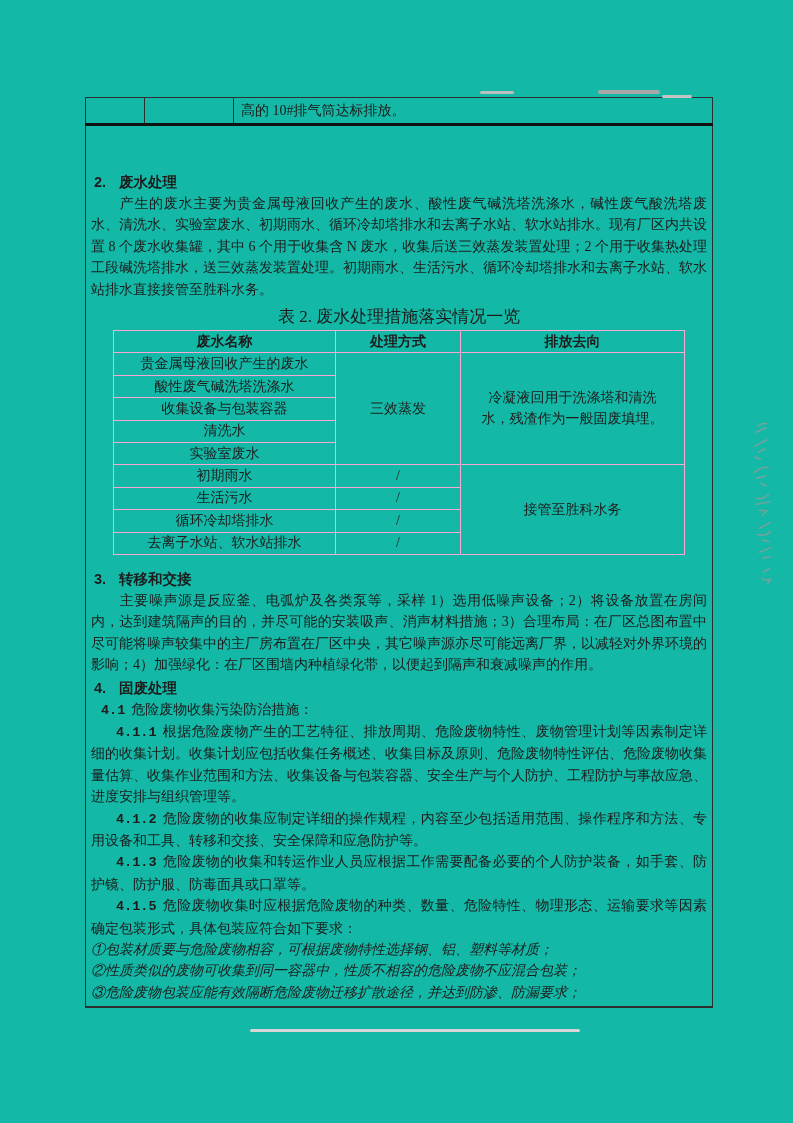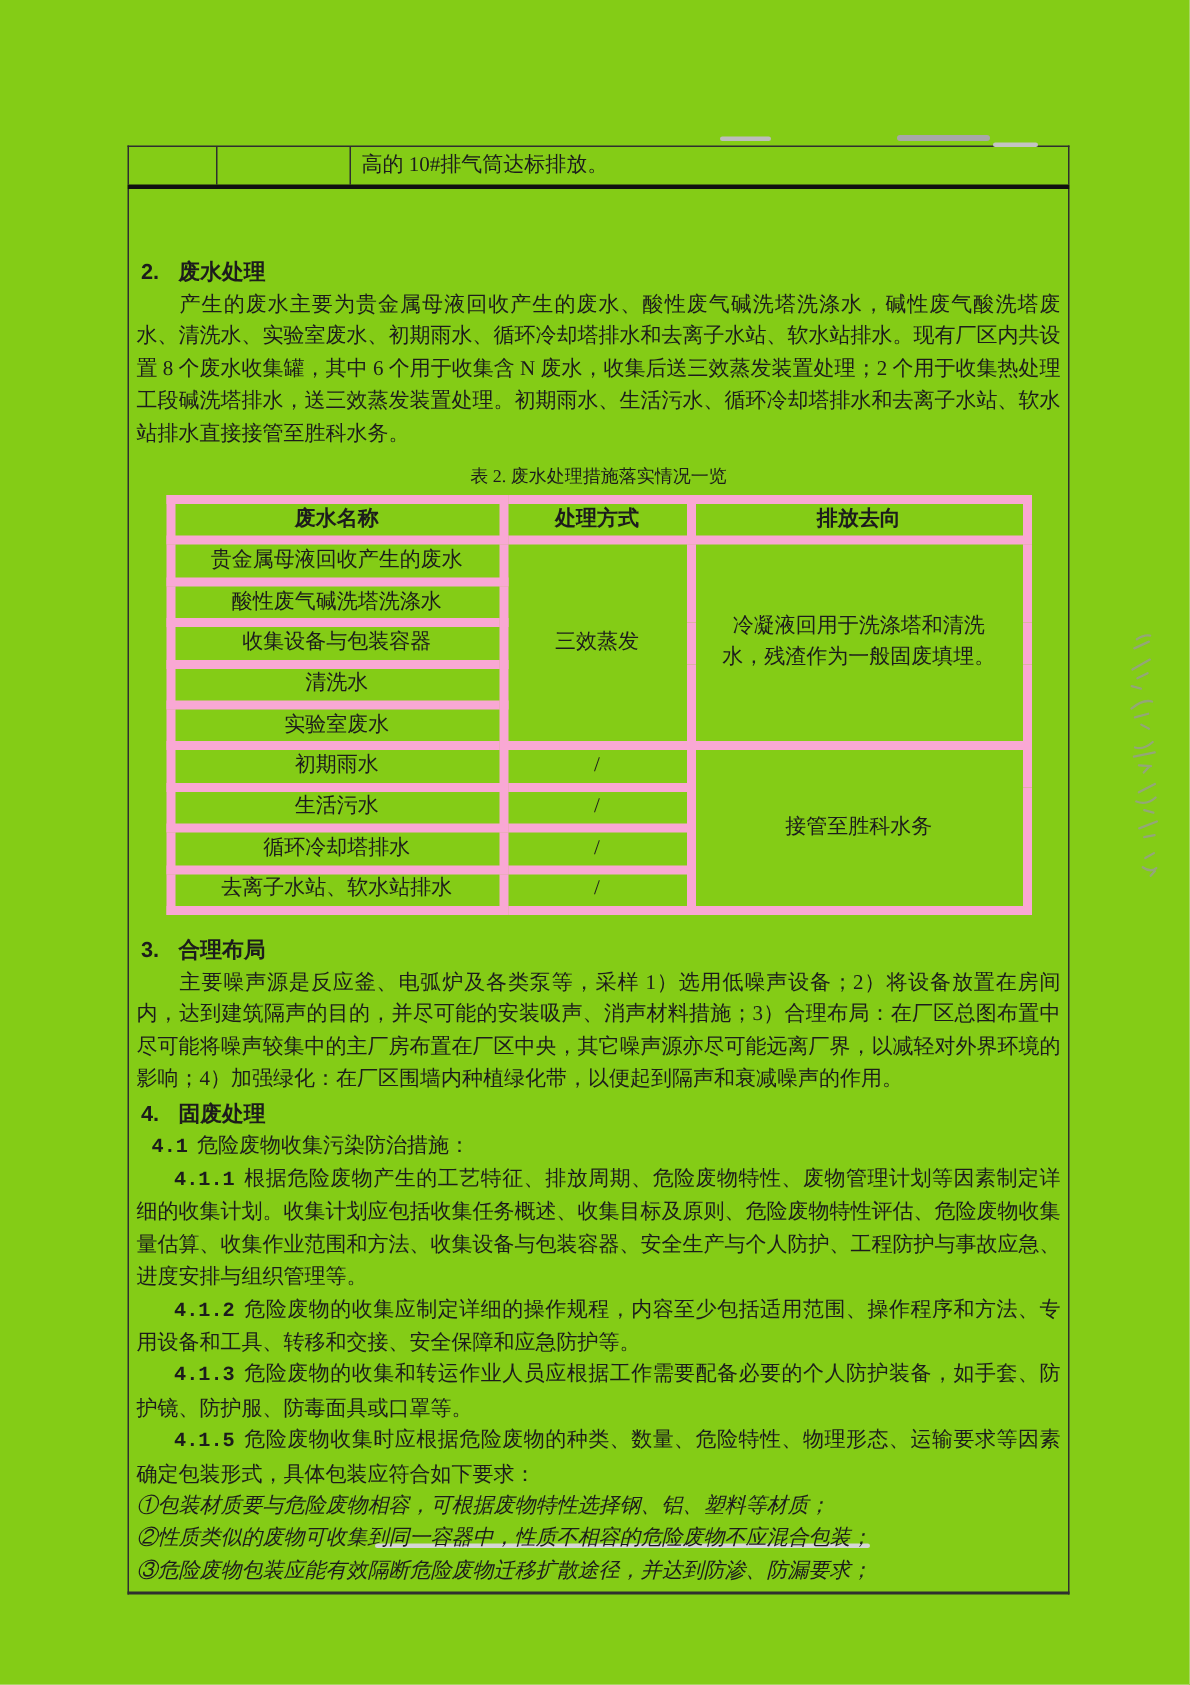--- a/index.html
+++ b/index.html
@@ -1,20 +1,20 @@
 <!DOCTYPE html>
 <html lang="zh"><head>
 <meta charset="utf-8">
 <style>
   html,body{margin:0;padding:0;}
   body{background:#e8e8e8;}
   .page{
     position:relative;
     width:793px;height:1123px;
-    background:#84cc16;
+    background:#14b8a6;
     overflow:hidden;
     font-family:"Liberation Serif","DejaVu Serif",serif;
     color:#1c1c1c;
     margin:0 auto;
   }
   
   .prev-table{
     position:absolute;left:85px;top:97px;width:628px;height:26px;
     box-sizing:border-box;
     border:1px solid #2f2f2f;border-bottom:none;
@@ -48,30 +48,30 @@
   .para{margin:0;font-size:14px;line-height:21.4px;text-align:justify;}
   .indent{text-indent:2.05em;}
   .clause{text-indent:25px;}
   .sub-measure{text-indent:10px;}
   .cnum{
     font-family:Liberation Mono, monospace;
     font-weight:bold;font-size:13.5px;margin-right:6px;
   }
   .circle-item{text-indent:0;font-style:italic;}
   
-  .caption{margin-top:7px;text-align:center;font-size:12px;line-height:20px;}
+  .caption{margin-top:7px;text-align:center;font-size:17px;line-height:20px;}
   table.t2{
     margin:3px auto 0 auto;width:571px;table-layout:fixed;
     border-collapse:collapse;border:1.5px solid #2f2f2f;
   }
   .t2 col.c-name{width:222px;}
   .t2 col.c-method{width:125px;}
   .t2 col.c-dest{width:224px;}
   .t2 th,.t2 td{
-    border:6px solid #f9a8d4;
+    border:1px solid #f9a8d4;
     font-size:14px;text-align:center;vertical-align:middle;
     padding:0;height:21.4px;line-height:20px;
     overflow:hidden;
   }
   .t2 th{font-weight:bold;}
   .t2 td.dest-evap{padding:0 17px;line-height:20.5px;}
   
   .artifact{position:absolute;border-radius:2px;}
   .a1{left:480px;top:91px;width:34px;height:3px;background:#bdbdbd;}
   .a2{left:598px;top:90px;width:62px;height:4px;background:#a8a8a8;}
@@ -153,21 +153,21 @@
       </tr>
       <tr>
         <td>去离子水站、软水站排水</td>
         <td>/</td>
       </tr>
     </tbody>
       </table>
 
     <h2 class="sec sec-3">
       <span class="num">3.</span>
-      <span class="title">合理布局</span>
+      <span class="title">转移和交接</span>
     </h2>
     <p class="para indent">主要噪声源是反应釜、电弧炉及各类泵等，采样 1）选用低噪声设备；2）将设备放置在房间内，达到建筑隔声的目的，并尽可能的安装吸声、消声材料措施；3）合理布局：在厂区总图布置中尽可能将噪声较集中的主厂房布置在厂区中央，其它噪声源亦尽可能远离厂界，以减轻对外界环境的影响；4）加强绿化：在厂区围墙内种植绿化带，以便起到隔声和衰减噪声的作用。</p>
 
     <h2 class="sec sec-4">
       <span class="num">4.</span>
       <span class="title">固废处理</span>
     </h2>
 
     <p class="para sub-measure">
       <span class="cnum">4.1</span><span>危险废物收集污染防治措施：</span>

